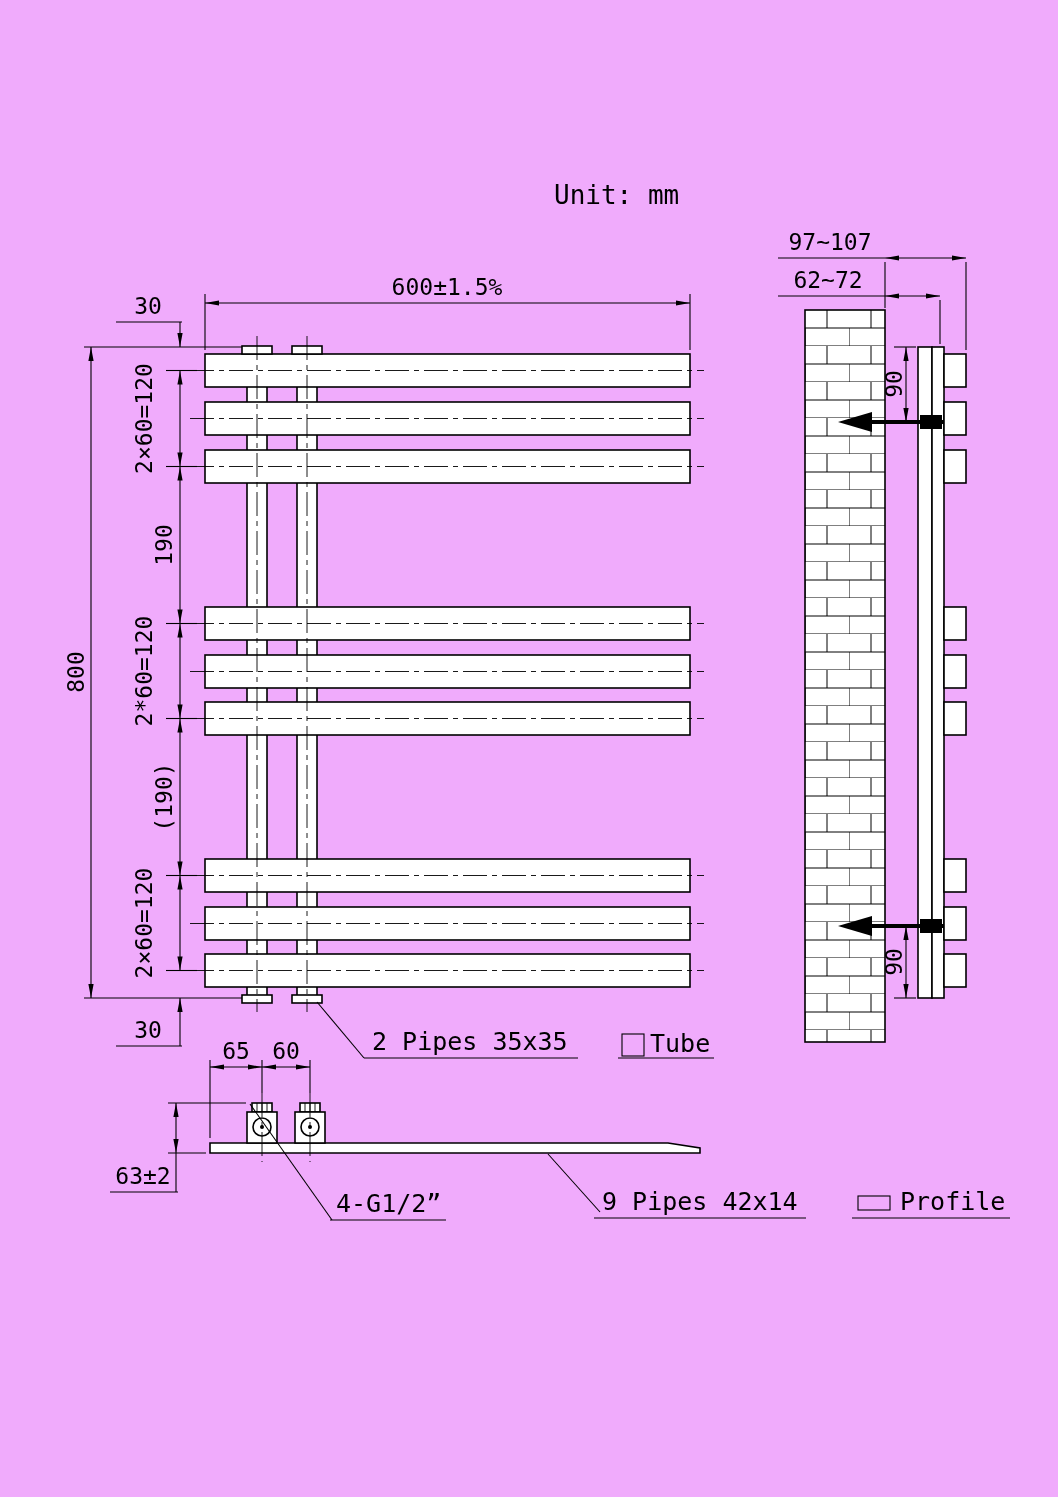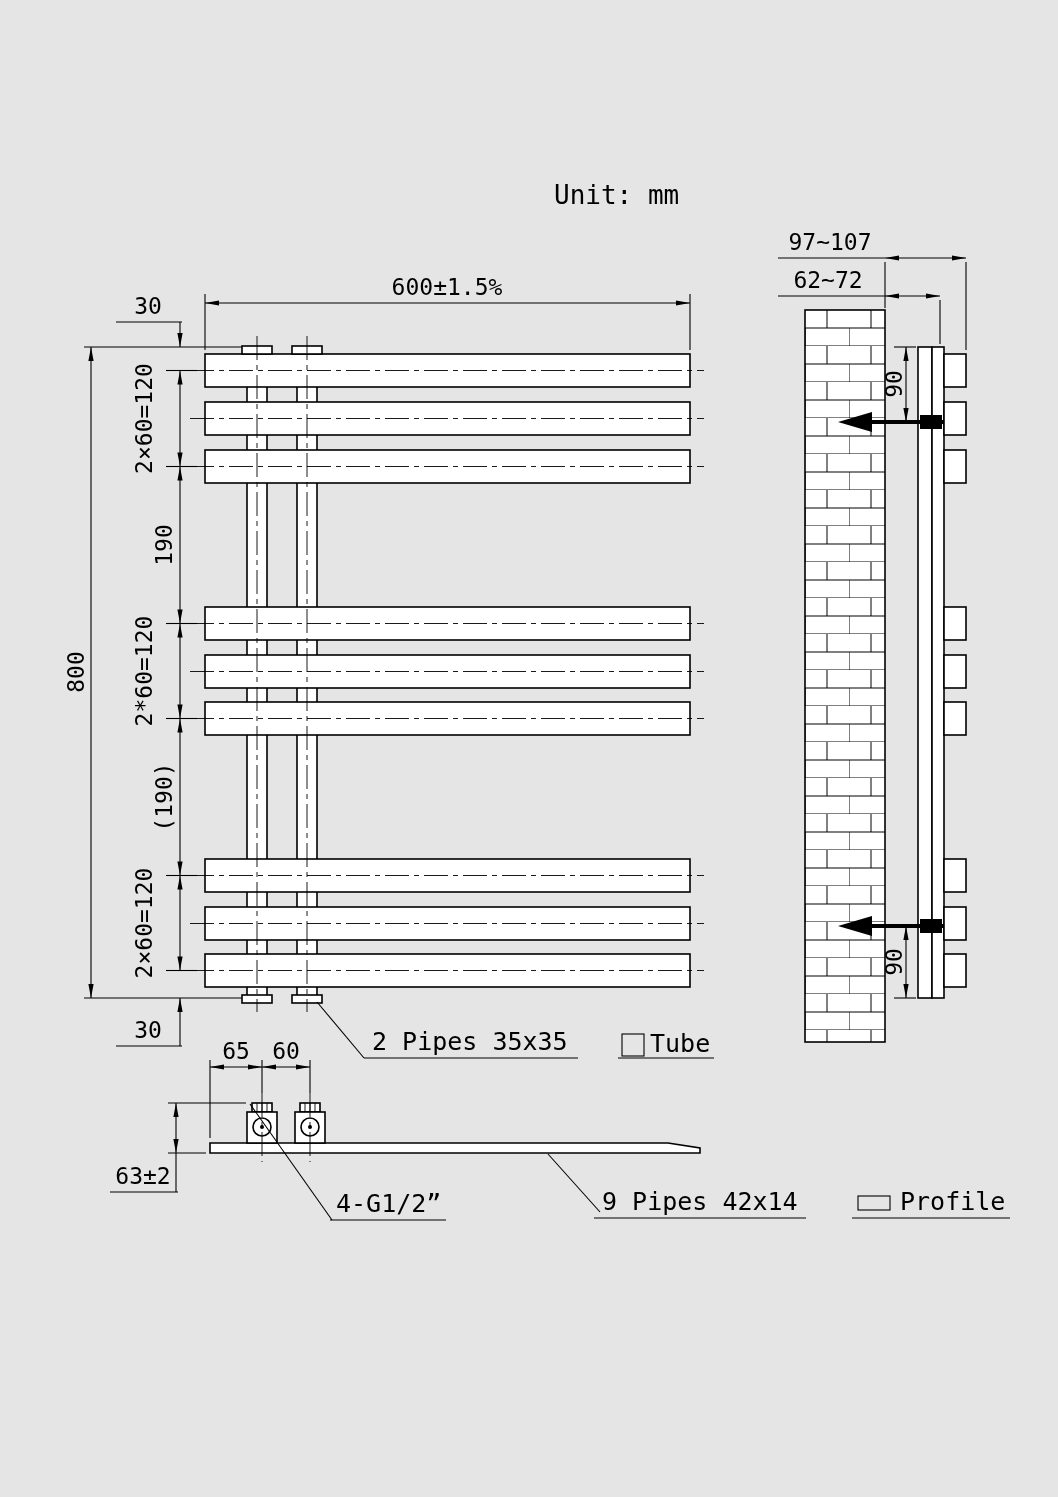--- a/index.html
+++ b/index.html
@@ -1,16 +1,16 @@
 <!DOCTYPE html>
 <html><head>
 <meta charset="utf-8">
 <style>
   html,body{margin:0;padding:0;background:#fff;}
-  .page{width:1058px;height:1497px;background:#e5e5e5;position:relative;overflow:hidden;}
+  .page{width:1058px;height:1497px;background:#f0abfc;position:relative;overflow:hidden;}
   svg{display:block;}
   .sh{fill:#fff;stroke:#000;stroke-width:1.6;}
   .ln{fill:none;stroke:#000;stroke-width:1.6;}
   .thin{fill:none;stroke:#000;stroke-width:1.1;}
   .dim{fill:none;stroke:#000;stroke-width:1.1;}
   .cl{fill:none;stroke:#000;stroke-width:0.9;stroke-dasharray:24 5 5 5;}
   .hatch{fill:none;stroke:#000;stroke-width:0.9;}
   text{font-family:"DejaVu Sans Mono","Liberation Mono",monospace;fill:#000;}
   .dimtxt{font-size:23px;}
   .notetxt{font-size:25px;}

